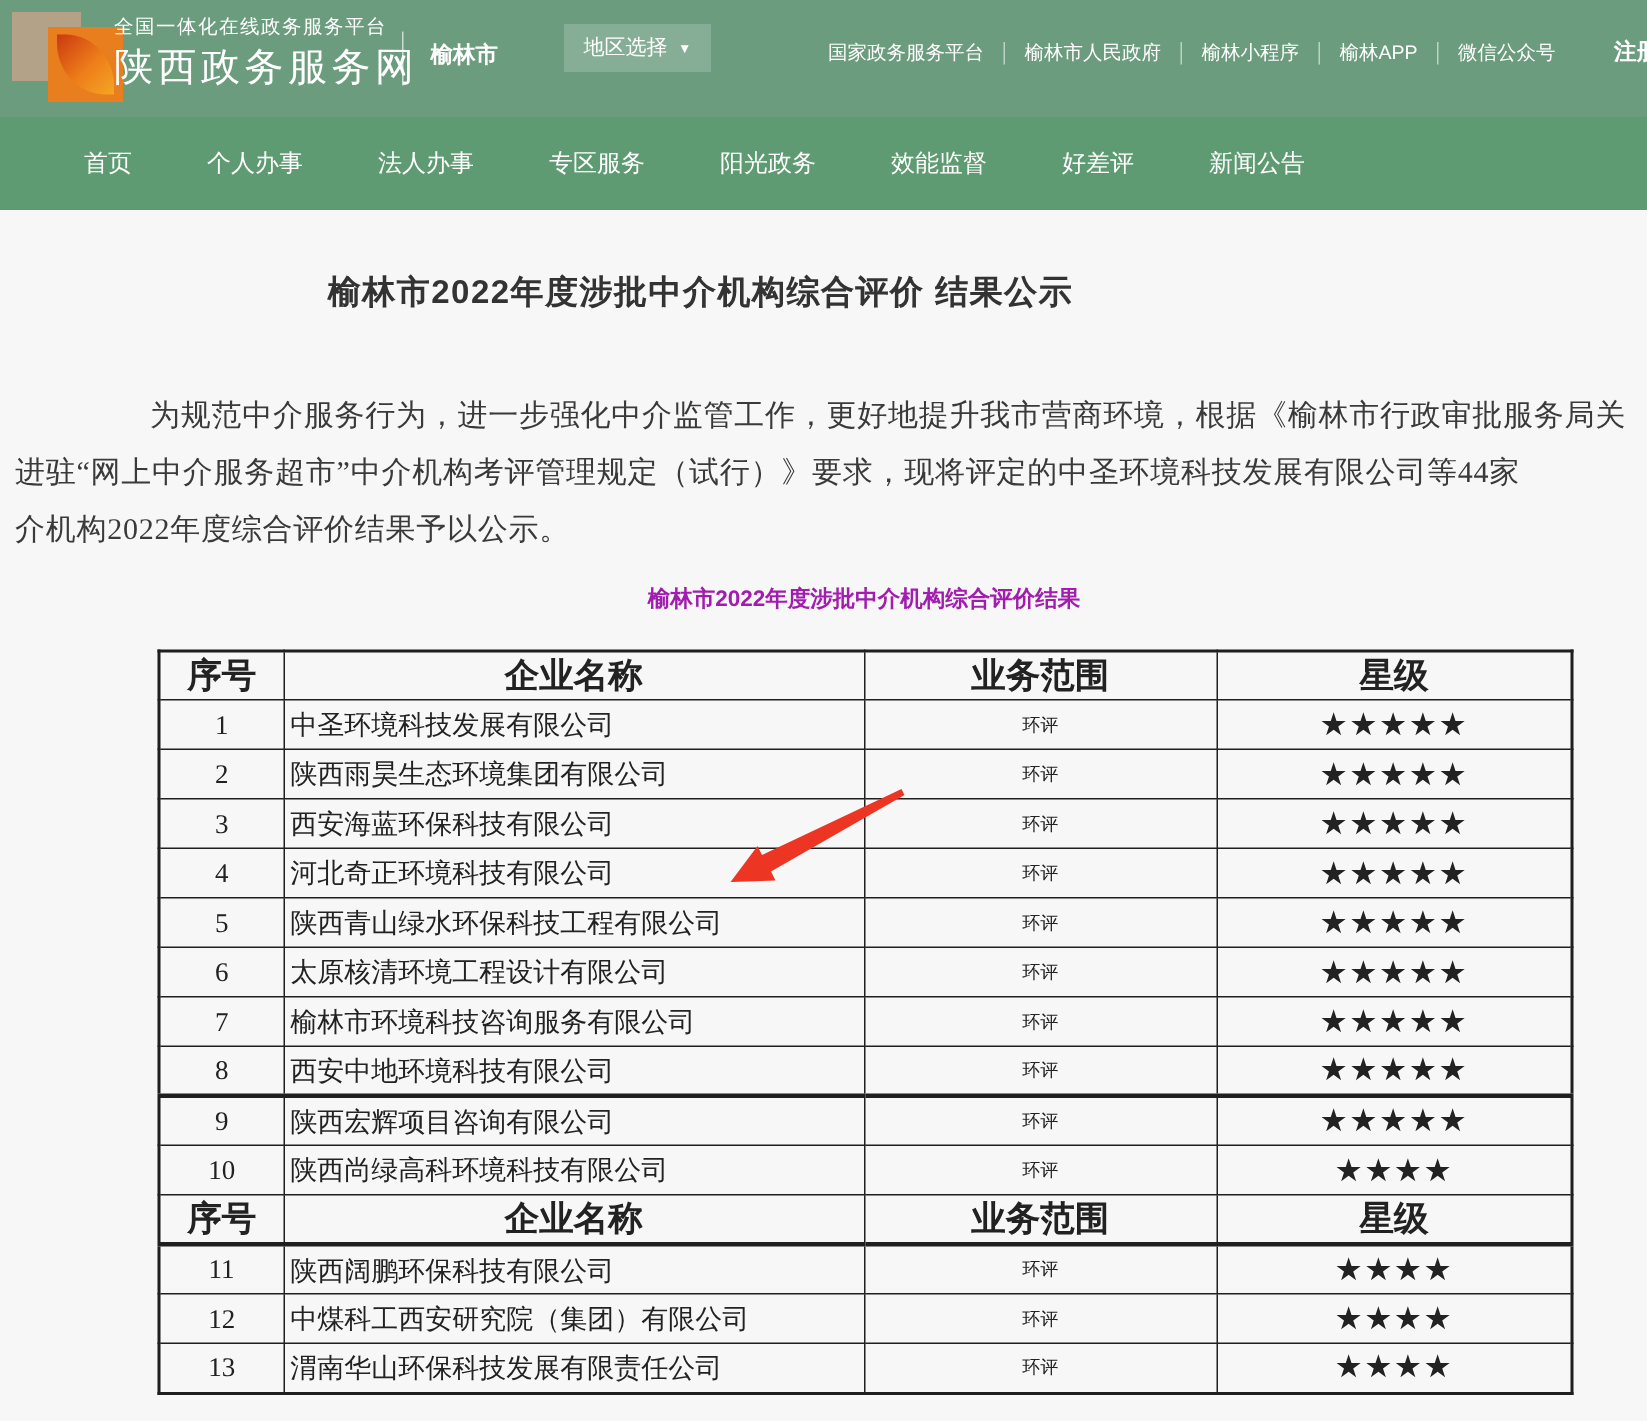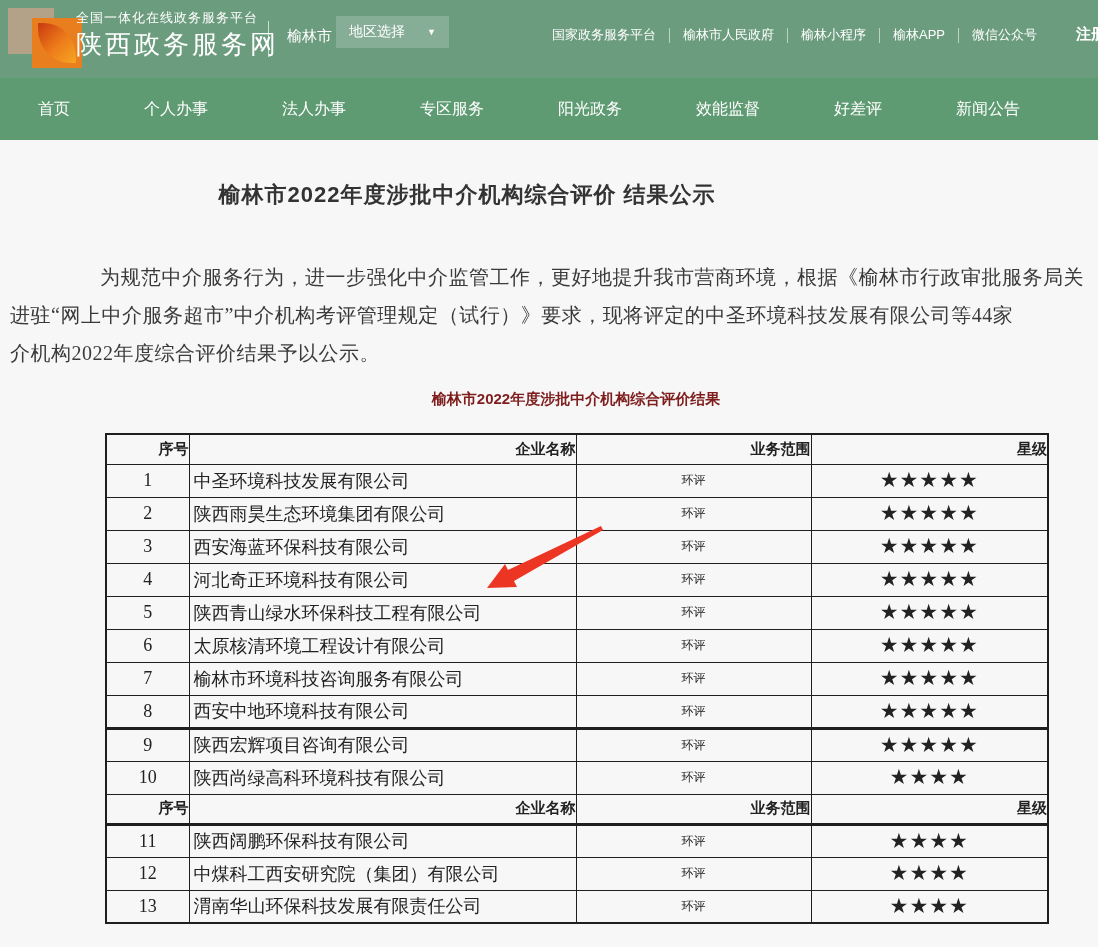--- a/index.html
+++ b/index.html
@@ -19,55 +19,55 @@
   .logo{position:absolute;left:8px;top:6px;width:72px;height:66px;}
   .logo-back{position:absolute;left:0;top:2px;width:46px;height:46px;background:#B3A188;}
   .logo-front{position:absolute;left:24px;top:12px;width:50px;height:50px;background:#E87E1E;}
   .logo-leaf{position:absolute;left:6px;top:5px;width:38px;height:40px;
              background:linear-gradient(135deg,#C93A10 0%,#EE7D1A 55%,#F5A623 100%);
              border-radius:0 85% 0 85%;}
   .site-titles{position:absolute;left:76px;top:9px;color:#fff;}
   .site-title-small{font-size:13px;letter-spacing:1px;}
   .site-title-large{font-size:26px;font-weight:500;letter-spacing:3px;margin-top:0;}
   .header-divider{position:absolute;left:268px;top:21px;width:1px;height:36px;background:rgba(255,255,255,.65);}
-  .header-city{position:absolute;left:287px;top:27px;color:#fff;font-size:15px;font-weight:400;}
-  .region-btn{position:absolute;left:336px;top:16px;height:32px;padding:0 13px;background:rgba(255,255,255,.18);
-              color:#fff;font-size:14px;border:none;display:flex;align-items:center;gap:22px;cursor:pointer;}
+  .header-city{position:absolute;left:287px;top:27px;color:#fff;font-size:15px;font-weight:700;}
+  .region-btn{position:absolute;left:376px;top:16px;height:32px;padding:0 13px;background:rgba(255,255,255,.18);
+              color:#fff;font-size:14px;border:none;display:flex;align-items:center;gap:7px;cursor:pointer;}
   .region-caret{font-size:9px;line-height:1;}
   .quick-links{position:absolute;left:552px;top:24px;display:flex;align-items:center;color:#fff;font-size:13px;}
   .quick-link{padding:2px 0;white-space:nowrap;cursor:pointer;}
   .link-sep{width:1px;height:15px;background:rgba(255,255,255,.55);margin:0 13px;}
   .register-link{position:absolute;left:1076px;top:25px;color:#fff;font-size:15px;font-weight:600;white-space:nowrap;cursor:pointer;}
 
   
   .nav-bar{position:absolute;top:78px;left:0;width:1098px;height:62px;background:var(--nav-green);
-           display:flex;align-items:center;padding-left:38px;gap:74px;z-index:2;}
+           display:flex;align-items:center;padding-left:56px;gap:50px;z-index:2;}
   .nav-item{color:#fff;font-size:16px;font-weight:500;white-space:nowrap;cursor:pointer;}
   .search-input{position:absolute;left:1041px;top:10px;width:130px;height:34px;background:#fff;border:none;
                 border-radius:2px;padding-left:14px;font-size:16px;color:#555;outline:none;}
   .search-input::placeholder{color:#9a9a9a;}
 
   
   .content{position:absolute;top:140px;left:0;width:1098px;height:807px;background:var(--content-bg);overflow:hidden;}
   .article-title{position:absolute;top:40px;left:0;width:934px;text-align:center;font-size:22px;font-weight:600;
                  color:var(--text-dark);letter-spacing:1px;}
   .paragraph{position:absolute;top:118px;left:10px;width:2000px;font-family:"Liberation Serif",serif;
              font-size:20px;color:#3a3a3a;letter-spacing:0.5px;}
   .para-line{white-space:nowrap;height:38px;line-height:38px;}
   .para-line:first-child{text-indent:90px;}
   .table-caption{position:absolute;top:250px;left:105px;width:942px;text-align:center;font-size:15px;
-                 font-weight:700;color:#7f1d1d;}
+                 font-weight:700;color:#a21caf;}
 
   
   .table-wrap{position:absolute;top:293px;left:105px;width:942px;}
   table.results{border-collapse:collapse;table-layout:fixed;width:942px;background:var(--content-bg);}
   col.c-no{width:83px;} col.c-name{width:387px;} col.c-scope{width:235px;} col.c-stars{width:237px;}
   table.results{border:2px solid var(--table-border);}
   table.results th,table.results td{border:1px solid var(--table-border);color:#222;overflow:hidden;}
-  table.results th{height:30px;font-size:15px;font-weight:700;text-align:right;font-family:"Liberation Sans",sans-serif;}
+  table.results th{height:30px;font-size:23px;font-weight:700;text-align:center;font-family:"Liberation Sans",sans-serif;}
   table.results td{height:33px;}
   td.cell-no{text-align:center;font-family:"Liberation Serif",serif;font-size:18px;}
   td.cell-name{text-align:left;padding-left:4px;font-family:"Liberation Serif",serif;font-size:18px;color:#333;white-space:nowrap;}
   td.cell-scope{text-align:center;font-family:"Liberation Serif",serif;font-size:12px;color:#333;}
   td.cell-stars{text-align:center;font-size:21px;letter-spacing:1px;color:#000;font-family:"DejaVu Sans",sans-serif;line-height:1;}
   tr.thick-bottom th,tr.thick-bottom td{border-bottom:3px solid var(--table-border);}
 
   
   .arrow-overlay{position:absolute;top:373px;left:430px;width:220px;height:95px;pointer-events:none;z-index:5;}
 </style>

